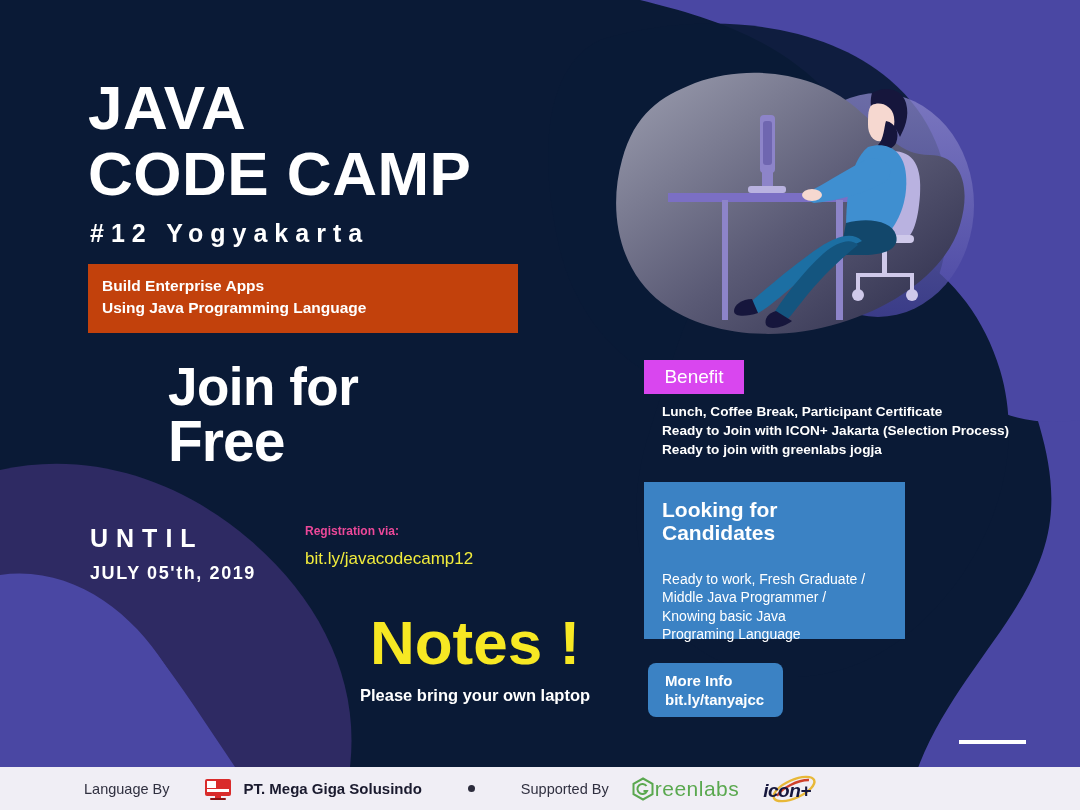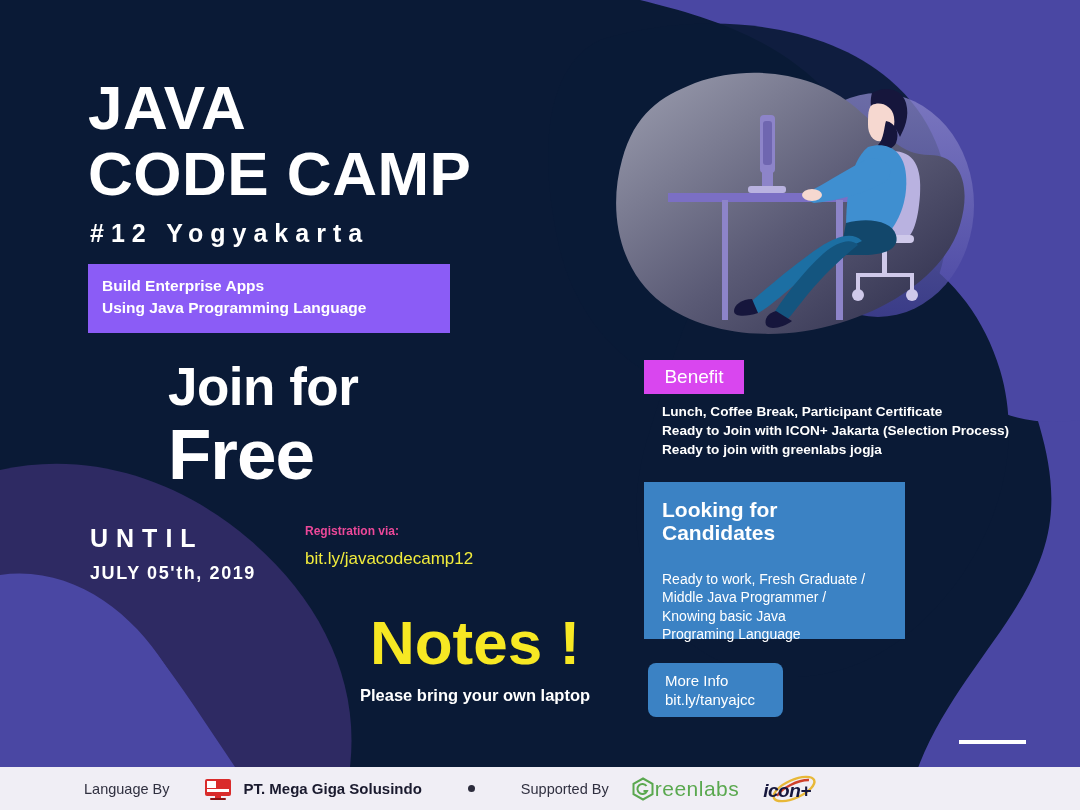--- a/index.html
+++ b/index.html
@@ -61,22 +61,22 @@
   }
   .subtitle-city {
     color: #ffffff;
     font-size: 25px;
     font-weight: bold;
     letter-spacing: 7px;
     margin: 14px 0 0 2px;
   }
   .tagline-box {
     margin-top: 16px;
-    width: 362px;
-    background: #8b5cf6;
+    width: 430px;
+    background: #c2410c;
     padding: 11px 14px 13px 14px;
     box-sizing: border-box;
   }
   .tagline-line {
     color: #ffffff;
     font-size: 15.5px;
     font-weight: bold;
     line-height: 1.45;
   }
 
@@ -89,25 +89,24 @@
   }
   .join-for {
     color: #ffffff;
     font-size: 53px;
     font-weight: bold;
     line-height: 1.0;
     letter-spacing: -0.5px;
   }
   .join-free {
     color: #ffffff;
-    font-size: 71px;
+    font-size: 57px;
     font-weight: bold;
     line-height: 1.0;
     letter-spacing: -1px;
-    margin-top: 6px;
   }
 
   
   .until-block {
     position: absolute;
     left: 90px;
     top: 523px;
   }
   .until-word {
     color: #ffffff;
@@ -227,21 +226,21 @@
     width: 135px;
     height: 54px;
     background: #3b82c4;
     border-radius: 8px;
     box-sizing: border-box;
     padding: 8px 0 0 17px;
   }
   .moreinfo-line {
     color: #ffffff;
     font-size: 15px;
-    font-weight: normal;
+    font-weight: bold;
     line-height: 1.28;
   }
 
   .bottom-rule {
     position: absolute;
     left: 959px;
     top: 740px;
     width: 67px;
     height: 4px;
     background: #ffffff;

